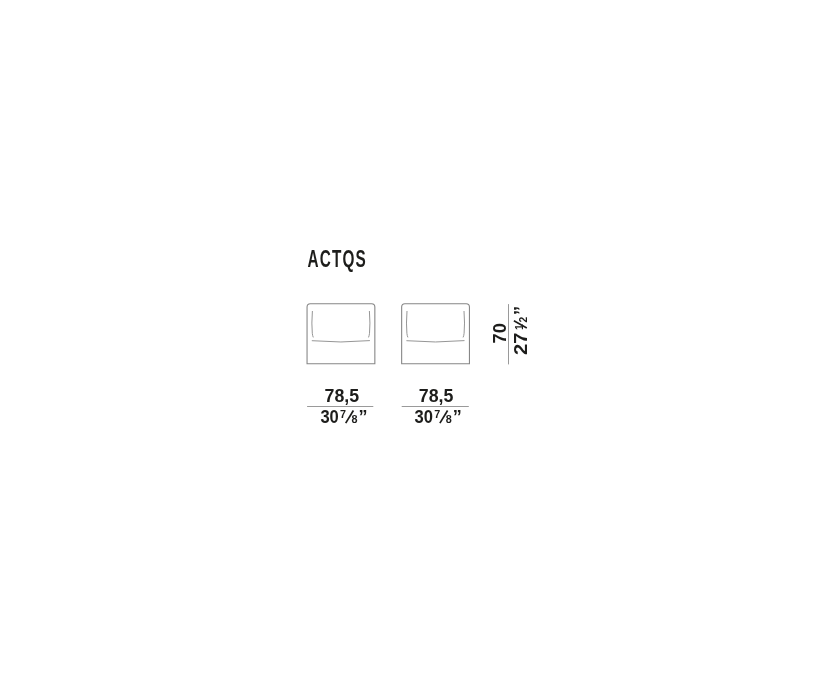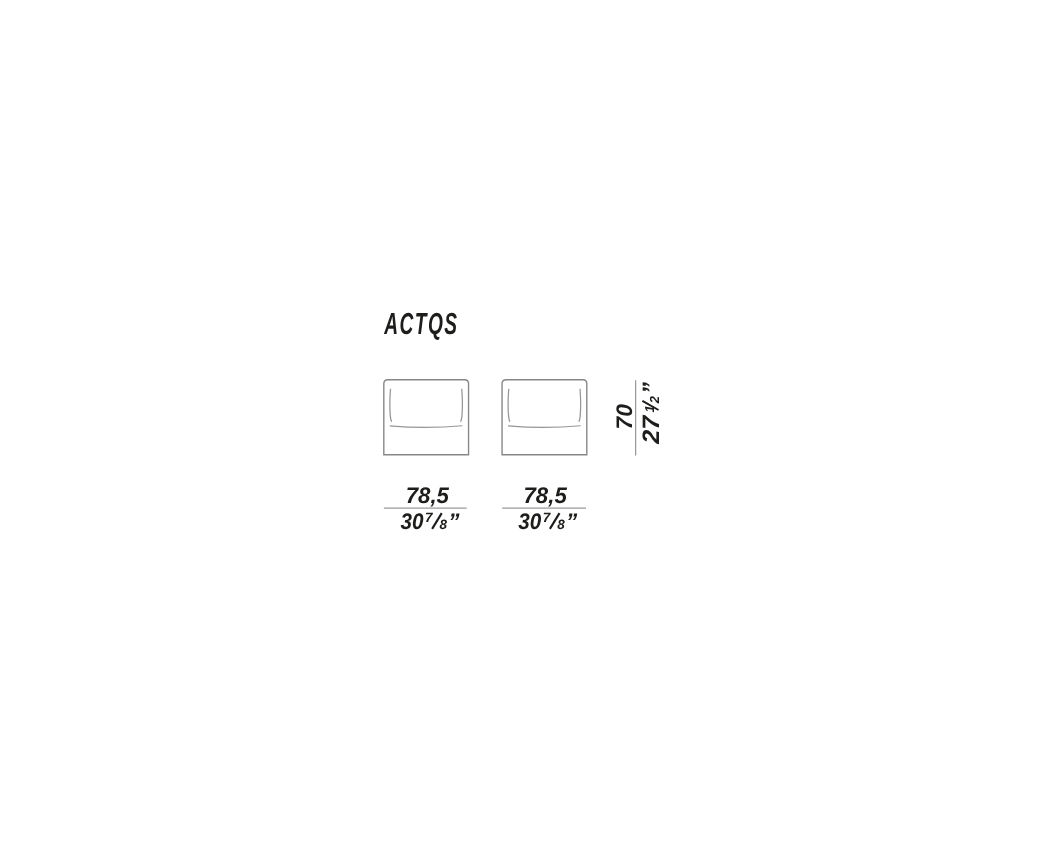--- a/index.html
+++ b/index.html
@@ -1,16 +1,16 @@
 <!DOCTYPE html>
 <html><head>
 <meta charset="utf-8">
 <style>
   html,body{margin:0;padding:0;background:#ffffff;}
-  #page{position:relative;width:712px;height:679px;background:#ffffff;overflow:hidden;font-style:italic;}
+  #page{position:relative;width:712px;height:679px;background:#ffffff;overflow:hidden;}
   svg text{font-family:"Liberation Sans",sans-serif;font-weight:bold;fill:#1d1d1b;}
 </style>
 </head>
 <body>
 <div id="page">
 <svg width="840" height="679" viewBox="0 0 840 679" xmlns="http://www.w3.org/2000/svg">
 
   <text x="307.5" y="266.9" font-size="24.3" letter-spacing="1.8" textLength="59.3" lengthAdjust="spacingAndGlyphs">ACTQS</text>
 
   <path d="M 310.3,303.75 H 371.6 Q 374.85,303.75 374.85,307.0 V 363.8 H 307.05 V 307.0 Q 307.05,303.75 310.3,303.75 Z" fill="none" stroke="#878787" stroke-width="1.1"></path>

